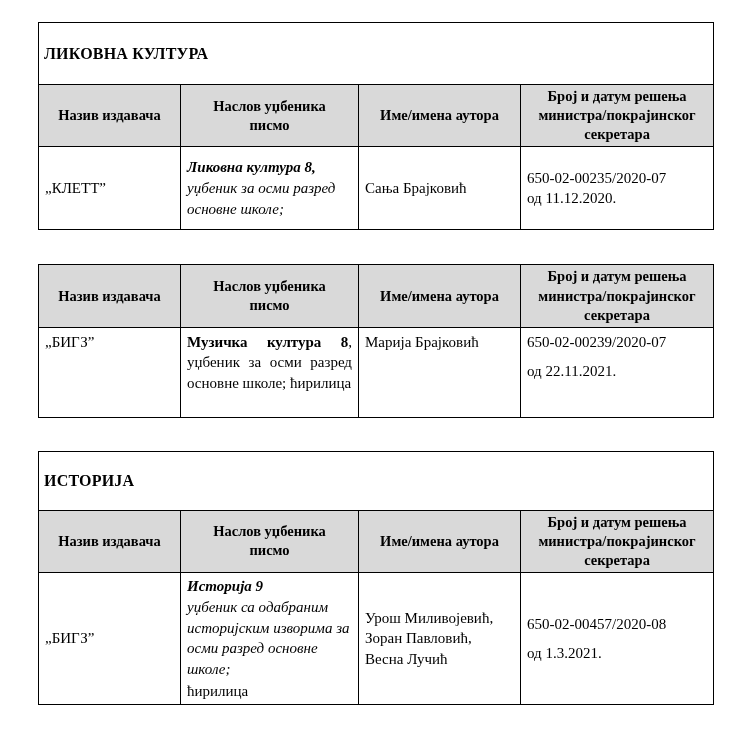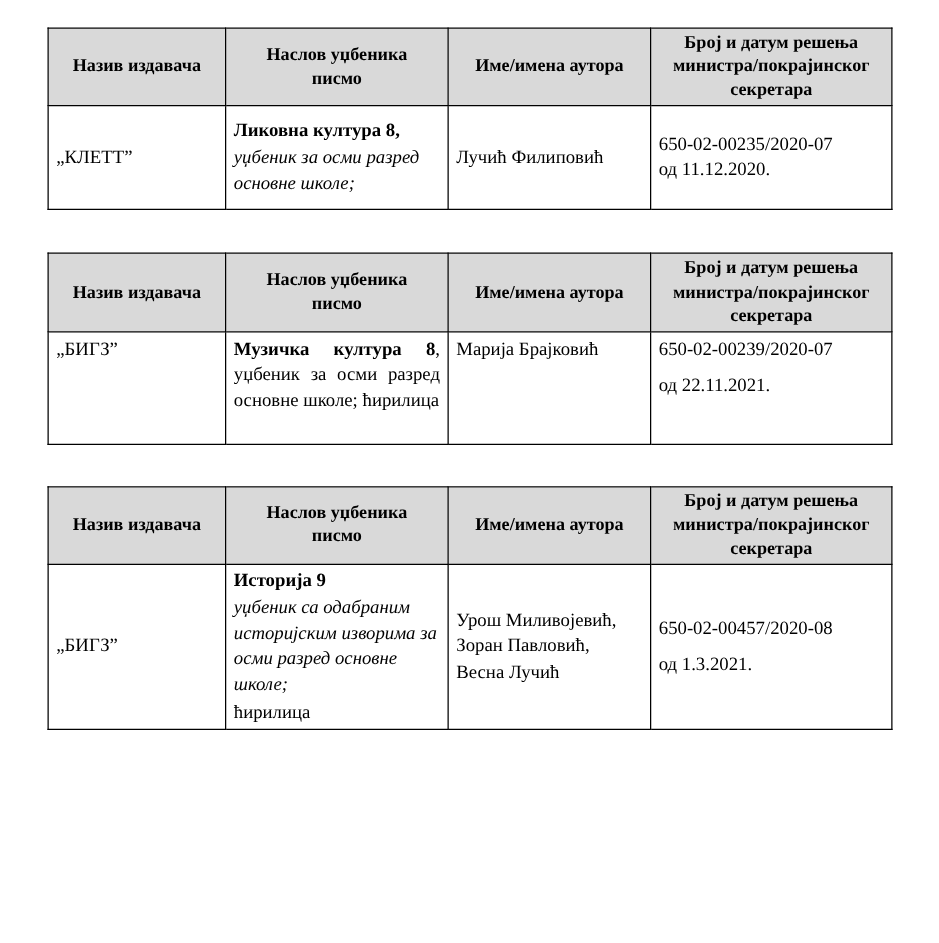--- a/index.html
+++ b/index.html
@@ -56,21 +56,21 @@
     padding: 3px 6px;
     vertical-align: middle;
   }
   .t1 .data-row { height: 83px; }
   .t2 .data-row { height: 90px; }
   .t3 .data-row { height: 121px; }
 
   .cell-title { vertical-align: top; padding-top: 6px; }
   .t2 .data-row td { vertical-align: top; padding-top: 4px; }
 
-  .lead  { font-weight: bold; }
+  .lead  { font-weight: bold; font-style: italic; }
   .desc  { font-style: italic; }
   .script{ font-style: normal; margin-top: 1px; }
 
   .t2 .just { margin: 0; text-align: justify; }
   .t2 .lead-inline { font-weight: bold; margin-top: 17px; }
 
   .authors { white-space: pre-line; }
 
   .decision-date { margin-top: 0; }
   .t2 .decision-date, .t3 .decision-date { margin-top: 9px; }
@@ -81,35 +81,38 @@
 <div class="doc">
 
   <table class="subject-table t1">
     <colgroup>
       <col style="width:142px">
         <col style="width:178px">
         <col style="width:162px">
         <col style="width:193px">
     </colgroup>
     <tbody>
+        <tr class="title-row">
+      <td colspan="4">ЛИКОВНА КУЛТУРА</td>
+    </tr>
     <tr class="header-row">
       <td>Назив издавача</td>
       <td class="prewrap">Наслов уџбеника
 писмо</td>
       <td>Име/имена аутора</td>
       <td>Број и датум решења министра/покрајинског секретара</td>
     </tr>
     <tr class="data-row">
       <td class="cell-publisher">„КЛЕТТ”</td>
       <td class="cell-title">
         <div class="lead">Ликовна култура 8,</div>
         <div class="desc">уџбеник за осми разред основне школе;</div>
       </td>
       <td class="cell-authors">
-        <div class="authors">Лучић Филиповић</div>
+        <div class="authors">Сања Брајковић</div>
       </td>
       <td class="cell-decision">
         <div class="decision-number">650-02-00235/2020-07</div>
         <div class="decision-date">од 11.12.2020.</div>
       </td>
     </tr>
   </tbody>
     </table>
 
   <table class="subject-table t2">
@@ -144,20 +147,23 @@
     </table>
 
   <table class="subject-table t3">
     <colgroup>
       <col style="width:142px">
         <col style="width:178px">
         <col style="width:162px">
         <col style="width:193px">
     </colgroup>
     <tbody>
+        <tr class="title-row">
+      <td colspan="4">ИСТОРИЈА</td>
+    </tr>
     <tr class="header-row">
       <td>Назив издавача</td>
       <td class="prewrap">Наслов уџбеника
 писмо</td>
       <td>Име/имена аутора</td>
       <td>Број и датум решења министра/покрајинског секретара</td>
     </tr>
     <tr class="data-row">
       <td class="cell-publisher">„БИГЗ”</td>
       <td class="cell-title">

